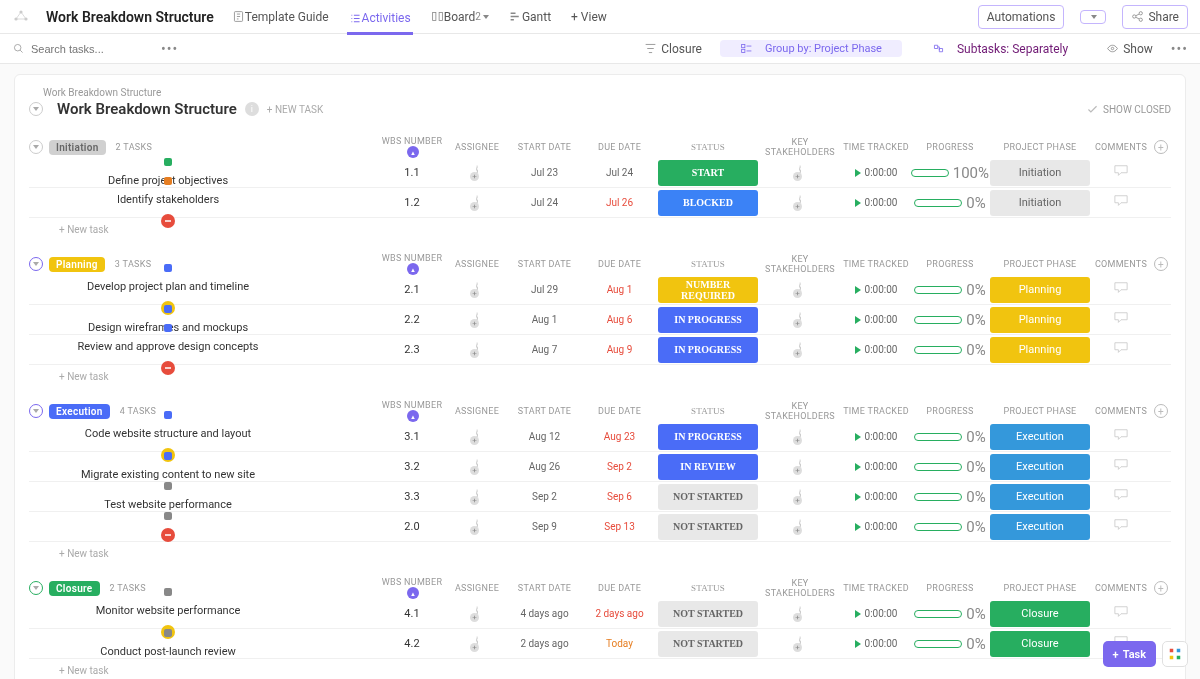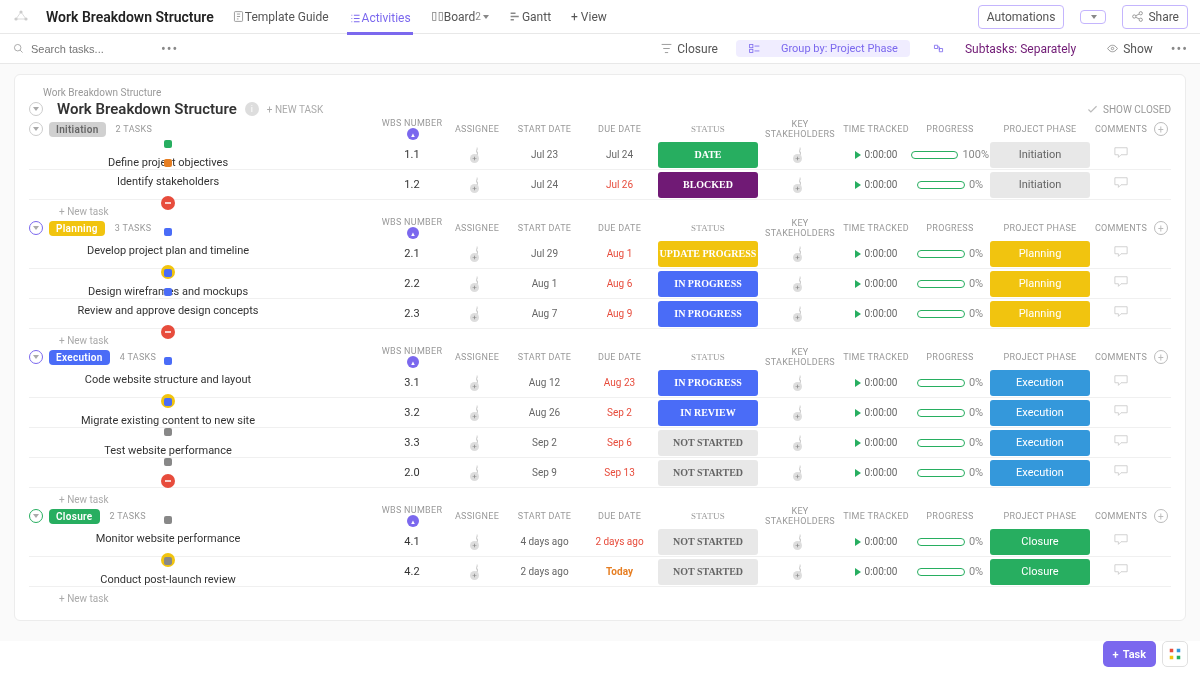--- a/index.html
+++ b/index.html
@@ -12,32 +12,32 @@
 .tabitem.active { color: #7b68ee; border-bottom: 3px solid #7b68ee; padding-bottom: 7px; margin-bottom: -9px; }
 .badge-count { font-size: 10px; color: #888; }
 .spacer { flex: 1; }
 .btn-plain { display: flex; align-items: center; gap: 4px; font-size: 12px; color: #555; cursor: pointer; padding: 4px 8px; border-radius: 4px; }
 .btn-plain.bordered { border: 1px solid #c4b5fd; }
 .chev { display: inline-block; width: 0; height: 0; border-left: 3px solid transparent; border-right: 3px solid transparent; border-top: 4px solid #888; margin-left: 2px; }
 .toolbar { display: flex; align-items: center; height: 30px; padding: 0 12px; border-bottom: 1px solid #e8e8e8; gap: 10px; font-size: 11px; color: #666; }
 .search-wrap { display: flex; align-items: center; gap: 6px; color: #999; }
 .search-input { border: none; outline: none; font-size: 11px; width: 120px; }
 .dots-h { color: #888; letter-spacing: 1px; font-size: 14px; }
-.pill { border-radius: 4px; padding: 2px 12px; display: flex; align-items: center; gap: 20px; }
+.pill { border-radius: 4px; padding: 2px 20px; display: flex; align-items: center; gap: 12px; }
 .pill.purple { background: #f0edff; color: #7b68ee; }
 .pill.lpurple { color: #701a75; }
 .main { padding: 10px 14px 20px 14px; background: #fafafa; }
 .sheet { background: #fff; border: 1px solid #ececec; border-radius: 6px; padding: 12px 14px 16px 14px; }
 .breadcrumb { font-size: 10px; color: #999; margin-left: 14px; }
 .list-title-row { display: flex; align-items: center; gap: 8px; margin-top: 2px; }
 .list-title { font-size: 15px; font-weight: 600; }
 .info-dot { width: 14px; height: 14px; border-radius: 50%; background: #ddd; color: #fff; font-size: 9px; display: flex; align-items: center; justify-content: center; }
 .newtask-top { font-size: 10px; color: #aaa; cursor: pointer; }
 .show-closed { margin-left: auto; font-size: 10px; color: #999; display: flex; align-items: center; gap: 4px; }
-.group { }
+.group { margin-top: 18px; }
 .group-header { display: flex; align-items: center; height: 22px; font-size: 9px; color: #888; text-transform: uppercase; letter-spacing: 0.3px; }
 .chevron-circle { width: 14px; height: 14px; border: 1px solid #ccc; border-radius: 50%; margin-right: 6px; display: flex; align-items: center; justify-content: center; }
 .chevron-circle::after { content: ""; width: 0; height: 0; border-left: 3px solid transparent; border-right: 3px solid transparent; border-top: 4px solid #aaa; }
 .chevron-circle.purple { border-color: #7b68ee; }
 .chevron-circle.green { border-color: #27ae60; }
 .group-tag { font-size: 10px; font-weight: 600; padding: 2px 7px; border-radius: 4px; color: #fff; text-transform: none; }
 .group-count { font-size: 9px; color: #999; margin-left: 10px; }
 .col { text-align: center; }
 .c-task { width: 260px; text-align: left; padding-left: 18px; }
 .c-wbs { width: 70px; }
@@ -61,29 +61,29 @@
 .sq { width: 8px; height: 8px; border-radius: 2px; flex-shrink: 0; }
 .task-name { color: #333; }
 .badge-circle { width: 14px; height: 14px; border-radius: 50%; display: flex; align-items: center; justify-content: center; flex-shrink: 0; }
 .badge-circle.yellow { background: #f1c40f; }
 .badge-circle.red { background: #e74c3c; }
 .badge-circle svg { width: 8px; height: 8px; }
 .avatar-ph { width: 20px; height: 20px; border: 1px dashed #ccc; border-radius: 50%; margin: 0 auto; position: relative; }
 .avatar-ph::after { content: "+"; position: absolute; right: -2px; bottom: -2px; width: 9px; height: 9px; background: #ddd; border-radius: 50%; color: #888; font-size: 8px; display: flex; align-items: center; justify-content: center; }
 .date { color: #666; font-size: 10px; }
 .date.red { color: #e74c3c; }
-.date.orange { color: #e67e22; font-weight: bold; }
+.date.orange { color: #e67e22; }
 .status-pill { height: 26px; margin: 2px 1px; border-radius: 3px; display: flex; align-items: center; justify-content: center; font-size: 10px; font-weight: 600; color: #fff; }
 .phase-pill { height: 26px; margin: 2px 1px; border-radius: 3px; display: flex; align-items: center; justify-content: center; font-size: 11px; }
 .time-cell { display: flex; align-items: center; justify-content: center; gap: 4px; font-size: 10px; color: #666; }
 .play { width: 0; height: 0; border-top: 4px solid transparent; border-bottom: 4px solid transparent; border-left: 6px solid #27ae60; }
 .prog-cell { display: flex; align-items: center; justify-content: center; gap: 4px; }
 .prog-bar { width: 48px; height: 8px; border: 1px solid #27ae60; border-radius: 4px; overflow: hidden; }
 .prog-fill { height: 100%; background: #27ae60; }
-.prog-pct { font-size: 11px; color: #888; }
+.prog-pct { font-size: 15px; color: #888; }
 .comment-icon { color: #bbb; }
 .newtask { font-size: 10px; color: #aaa; padding: 6px 0 0 30px; cursor: pointer; }
 .fab-row { position: fixed; bottom: 12px; right: 12px; display: flex; gap: 6px; }
 .fab-task { background: #7b68ee; color: #fff; border-radius: 5px; padding: 5px 10px; font-size: 11px; font-weight: 600; display: flex; align-items: center; gap: 4px; cursor: pointer; }
 .fab-grid { width: 26px; height: 26px; border: 1px solid #e0e0e0; border-radius: 5px; display: flex; align-items: center; justify-content: center; cursor: pointer; background: #fff; }
 .ic { width: 13px; height: 13px; }
 </style>
 </head>
 <body>
 
@@ -227,21 +227,21 @@
             <div class="col c-task task-cell">
               <span class="sq" style="background:#27ae60"></span>
               <span class="task-name">Define project objectives</span>
             </div>
             <span class="spacer"></span>
             <span class="col c-wbs">1.1</span>
             <span class="col c-assignee"><span class="avatar-ph"></span></span>
             <span class="col c-sdate date">Jul 23</span>
             <span class="col c-ddate date ">Jul 24</span>
             <span class="col c-status">
-              <span class="status-pill" style="background:#27ae60;color:#fff">DATE</span>
+              <span class="status-pill" style="background:#27ae60;color:#fff">START</span>
             </span>
             <span class="col c-stake"><span class="avatar-ph"></span></span>
             <span class="col c-time time-cell"><span class="play"></span>0:00:00</span>
             <span class="col c-prog prog-cell">
               <span class="prog-bar"><span class="prog-fill" style="width:100%"></span></span>
               <span class="prog-pct">100%</span>
             </span>
             <span class="col c-phase">
               <span class="phase-pill" style="background:#e8e8e8;color:#666">Initiation</span>
             </span>
@@ -259,21 +259,21 @@
                   <path d="M1 4h6" stroke="#fff" stroke-width="1.5"></path>
                 </svg>
               </span>
             </div>
             <span class="spacer"></span>
             <span class="col c-wbs">1.2</span>
             <span class="col c-assignee"><span class="avatar-ph"></span></span>
             <span class="col c-sdate date">Jul 24</span>
             <span class="col c-ddate date red">Jul 26</span>
             <span class="col c-status">
-              <span class="status-pill" style="background:#701a75;color:#fff">BLOCKED</span>
+              <span class="status-pill" style="background:#3b82f6;color:#fff">BLOCKED</span>
             </span>
             <span class="col c-stake"><span class="avatar-ph"></span></span>
             <span class="col c-time time-cell"><span class="play"></span>0:00:00</span>
             <span class="col c-prog prog-cell">
               <span class="prog-bar"><span class="prog-fill" style="width:0%"></span></span>
               <span class="prog-pct">0%</span>
             </span>
             <span class="col c-phase">
               <span class="phase-pill" style="background:#e8e8e8;color:#666">Initiation</span>
             </span>
@@ -313,21 +313,21 @@
                   <path d="M1 3h6M1 5h6" stroke="#fff" stroke-width="1.2"></path>
                 </svg>
               </span>
             </div>
             <span class="spacer"></span>
             <span class="col c-wbs">2.1</span>
             <span class="col c-assignee"><span class="avatar-ph"></span></span>
             <span class="col c-sdate date">Jul 29</span>
             <span class="col c-ddate date red">Aug 1</span>
             <span class="col c-status">
-              <span class="status-pill" style="background:#f1c40f;color:#fff">UPDATE PROGRESS</span>
+              <span class="status-pill" style="background:#f1c40f;color:#fff">NUMBER REQUIRED</span>
             </span>
             <span class="col c-stake"><span class="avatar-ph"></span></span>
             <span class="col c-time time-cell"><span class="play"></span>0:00:00</span>
             <span class="col c-prog prog-cell">
               <span class="prog-bar"><span class="prog-fill" style="width:0%"></span></span>
               <span class="prog-pct">0%</span>
             </span>
             <span class="col c-phase">
               <span class="phase-pill" style="background:#f1c40f;color:#fff">Planning</span>
             </span>

